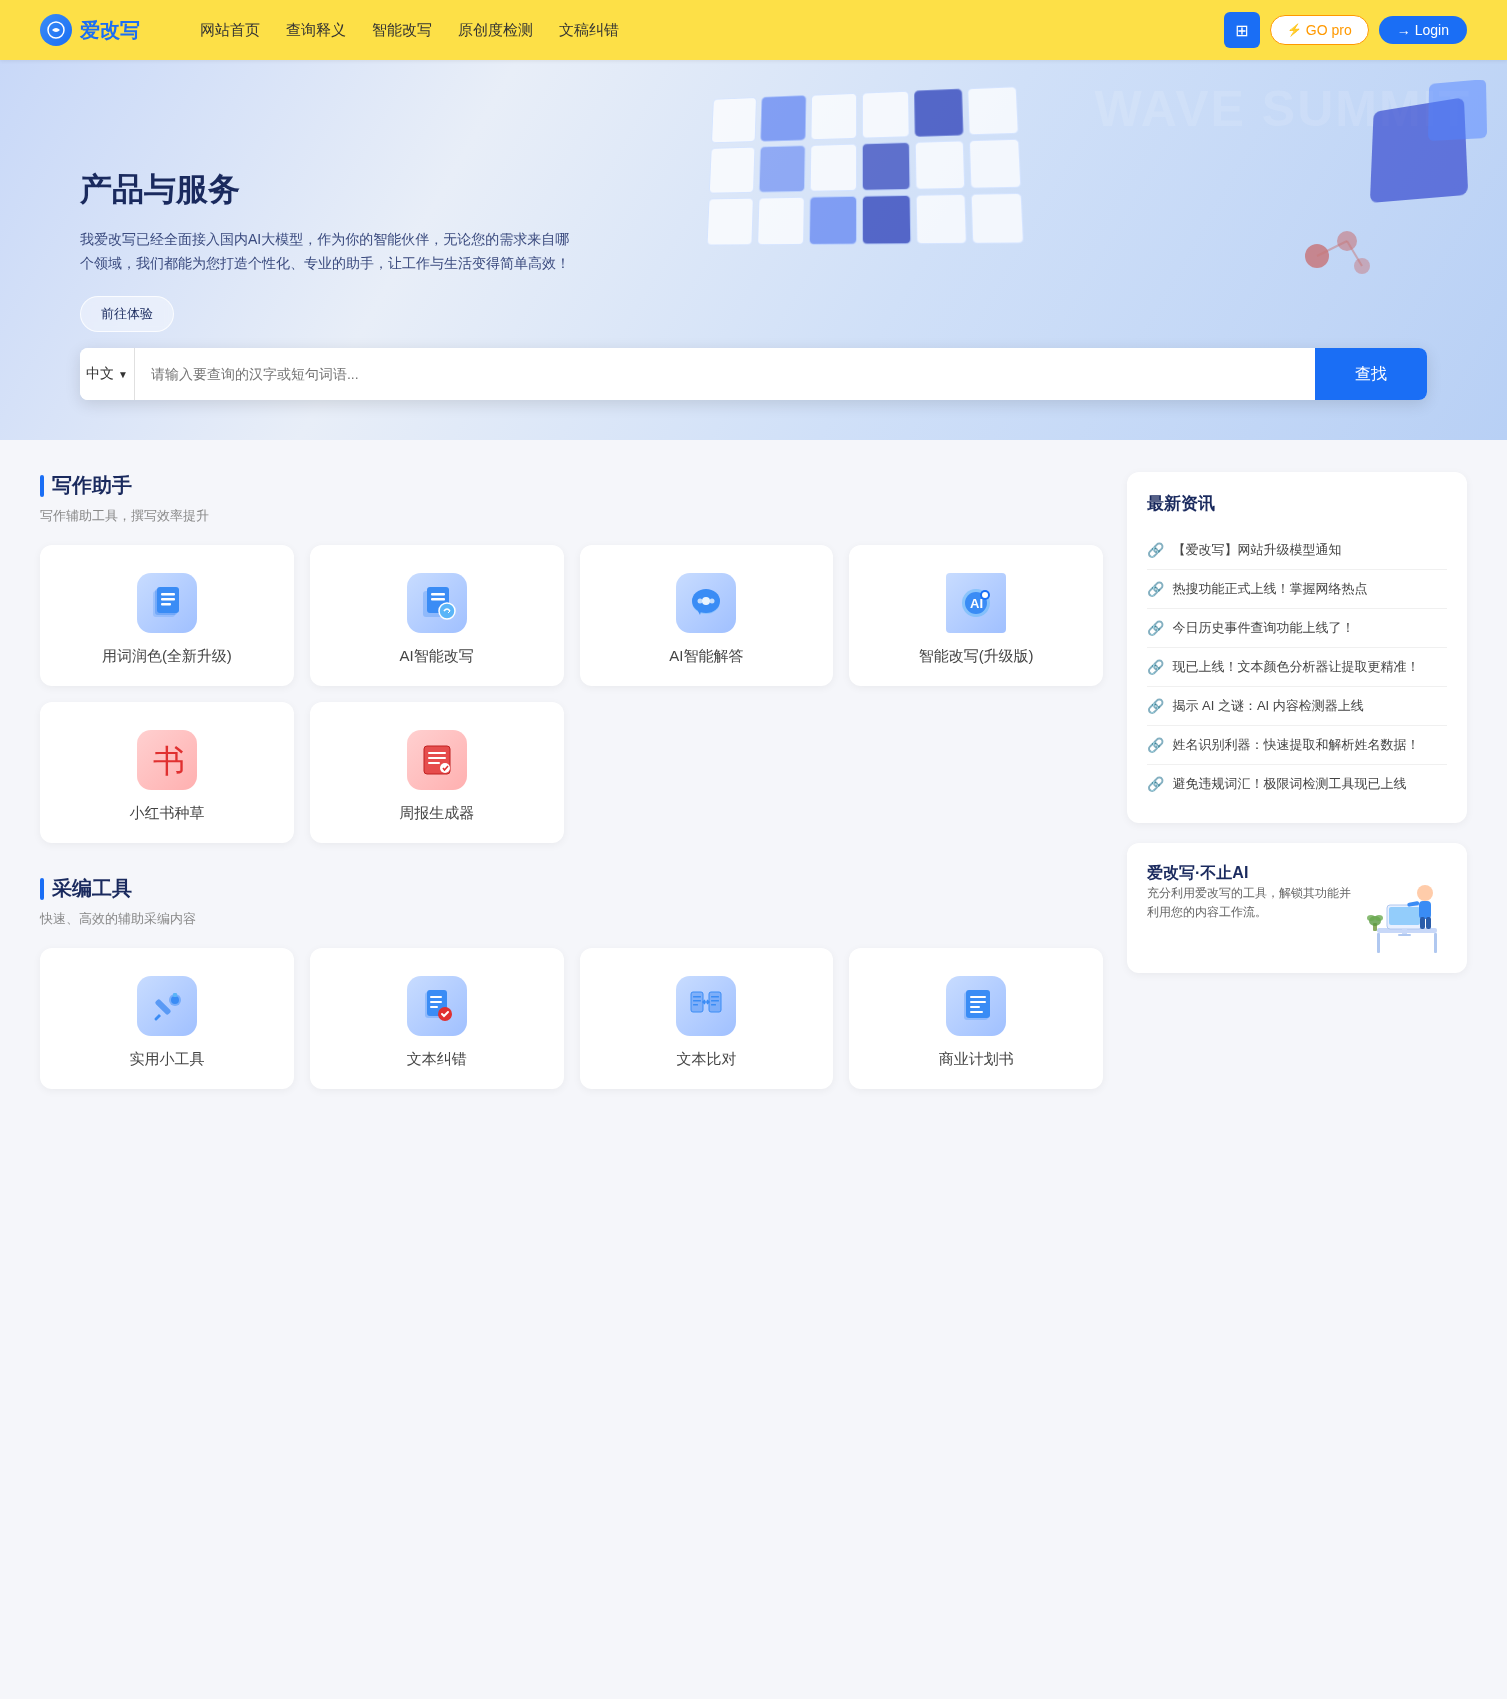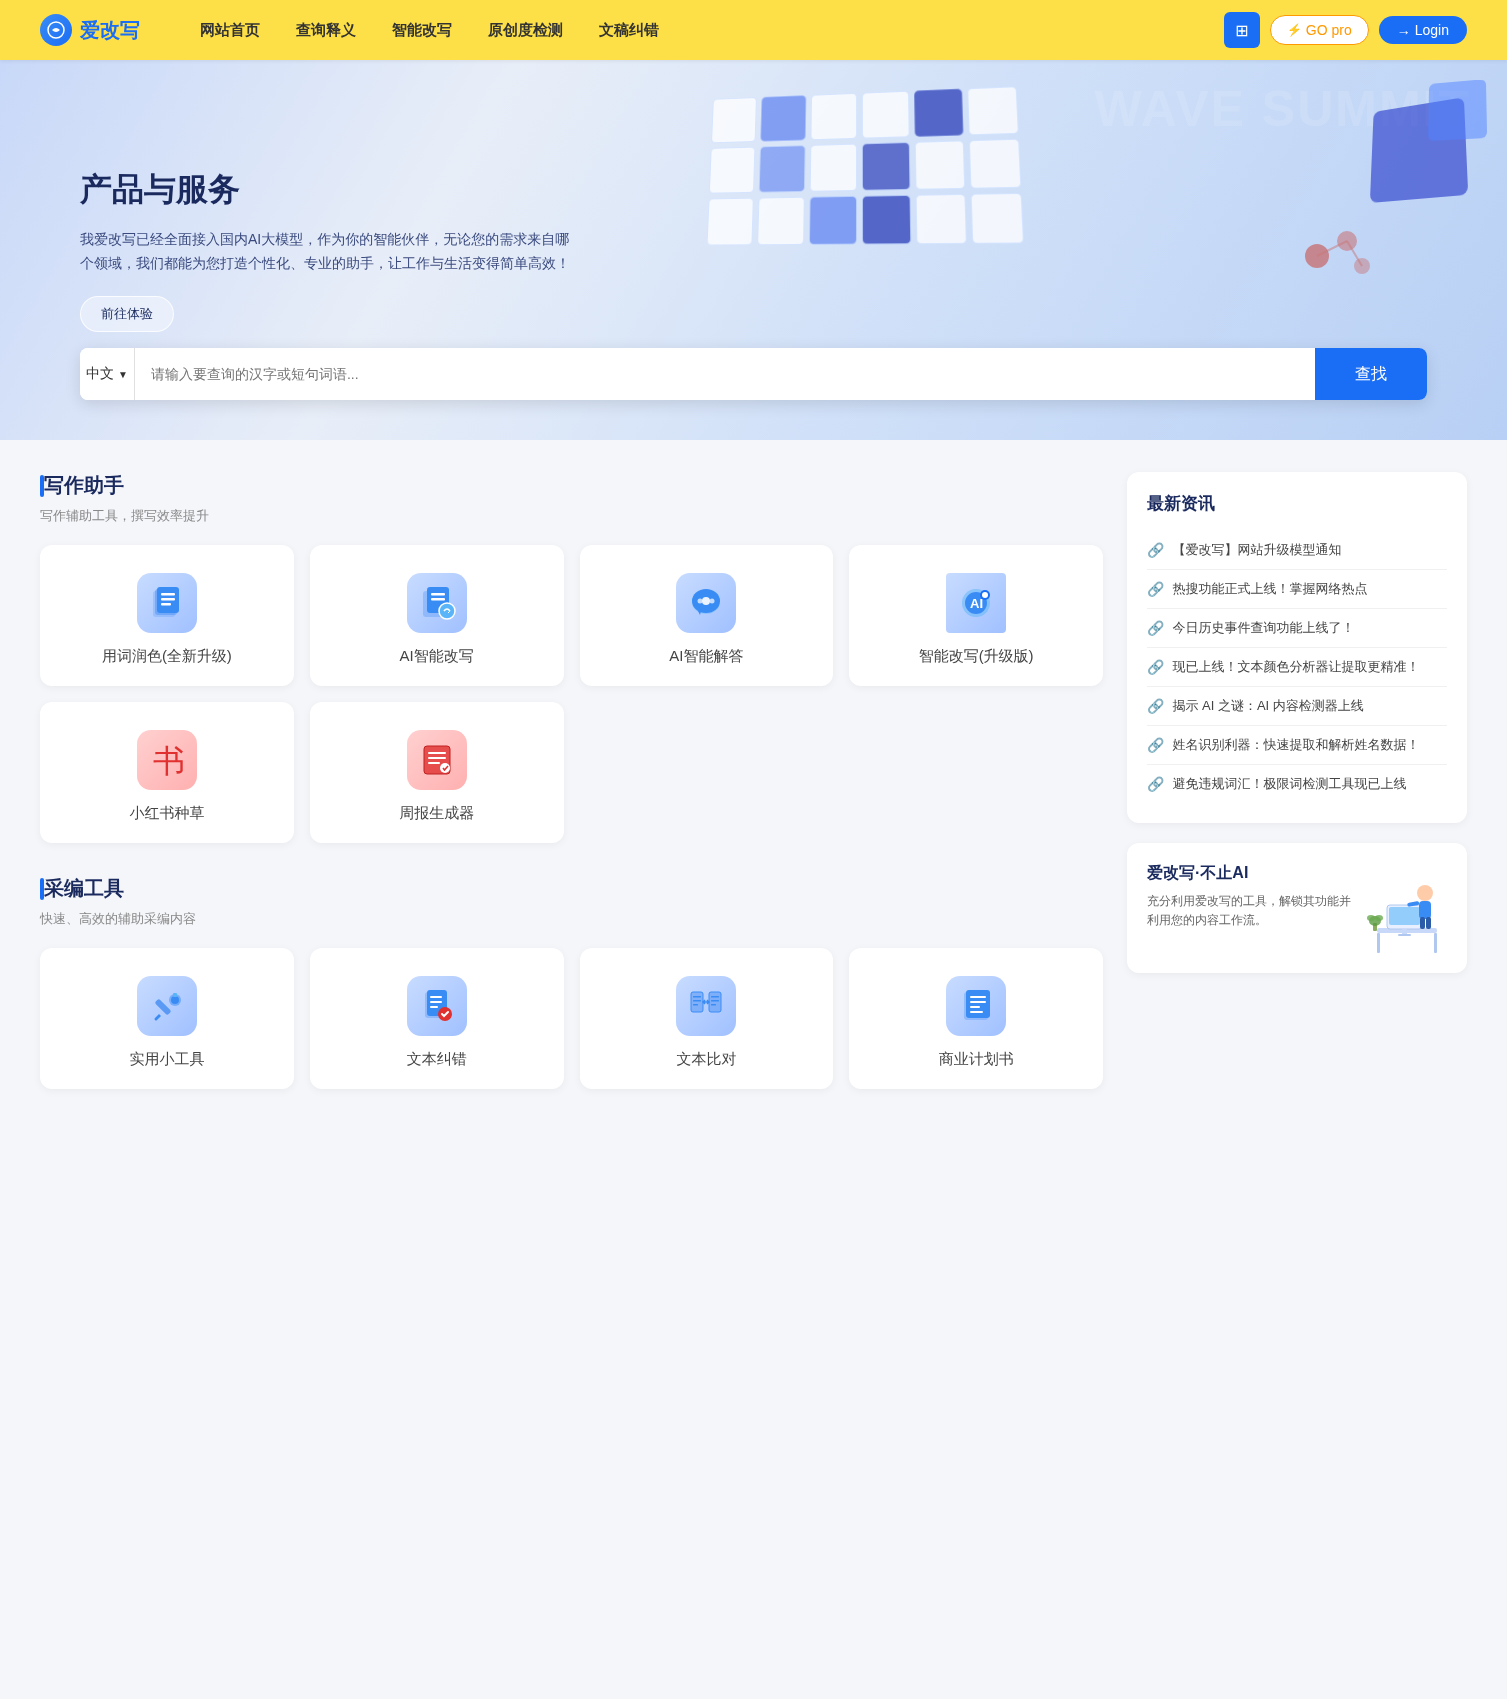--- a/index.html
+++ b/index.html
@@ -10,21 +10,21 @@
       background: #fde047;
       display: flex;
       align-items: center;
       padding: 0 40px;
       height: 60px;
       box-shadow: 0 1px 4px rgba(0,0,0,0.08);
       position: sticky; top: 0; z-index: 100;
     }
     .navbar-logo { display: flex; align-items: center; gap: 8px; font-size: 20px; font-weight: bold; color: #1a6ef5; margin-right: 60px; }
     .navbar-logo-icon { width: 32px; height: 32px; background: linear-gradient(135deg,#3a8cf5,#1a6ef5); border-radius: 50%; display: flex; align-items: center; justify-content: center; color: #fff; font-size: 14px; }
-    .navbar-menu { display: flex; gap: 36px; flex: 1; font-weight: bold; }
+    .navbar-menu { display: flex; gap: 26px; flex: 1; }
     .navbar-menu a { text-decoration: none; color: #333; font-size: 15px; cursor: pointer; }
     .navbar-actions { display: flex; gap: 10px; align-items: center; }
     .btn-grid { background: #1a6ef5; color: #fff; border: none; border-radius: 6px; width: 36px; height: 36px; cursor: pointer; display: flex; align-items: center; justify-content: center; font-size: 16px; }
     .btn-go-pro { background: #fff; border: 1.5px solid #ff9900; color: #ff9900; border-radius: 20px; padding: 6px 16px; cursor: pointer; font-size: 14px; display: flex; align-items: center; gap: 4px; }
     .btn-go-pro::before { content: '⚡'; font-size: 12px; }
     .btn-login { background: #1a6ef5; color: #fff; border: none; border-radius: 20px; padding: 6px 18px; cursor: pointer; font-size: 14px; display: flex; align-items: center; gap: 4px; }
     .btn-login::before { content: '→'; }
 
     
     .hero {
@@ -55,21 +55,21 @@
     .search-lang { display: flex; align-items: center; gap: 4px; padding: 0 6px; border-right: 1px solid #e0e0e0; font-size: 14px; color: #333; cursor: pointer; background: #fff; }
     .search-input { flex: 1; border: none; outline: none; padding: 18px 16px; font-size: 14px; color: #737373; }
     .search-btn { background: #1a6ef5; color: #fff; border: none; padding: 0 40px; font-size: 16px; cursor: pointer; }
 
     
     .main-content { display: flex; gap: 24px; padding: 32px 40px; max-width: 1507px; margin: 0 auto; }
     .left-panel { flex: 1; }
     .right-panel { width: 340px; flex-shrink: 0; }
 
     
-    .section-title { display: flex; align-items: center; font-size: 20px; font-weight: bold; color: #1a2a5e; margin-bottom: 8px; }
+    .section-title { display: flex; align-items: center; gap: 8px; font-size: 20px; font-weight: bold; color: #1a2a5e; margin-bottom: 8px; }
     .section-bar { width: 4px; height: 22px; background: #1a6ef5; border-radius: 2px; }
     .section-desc { font-size: 13px; color: #888; margin-bottom: 20px; }
 
     
     .card-grid { display: grid; grid-template-columns: repeat(4, 1fr); gap: 16px; margin-bottom: 32px; }
     .card {
       background: #fff;
       border-radius: 12px;
       padding: 28px 16px 20px;
       text-align: center;
@@ -81,21 +81,21 @@
 
     
     .news-panel { background: #fff; border-radius: 12px; padding: 20px; box-shadow: 0 2px 8px rgba(0,0,0,0.05); margin-bottom: 20px; }
     .news-title { font-size: 17px; font-weight: bold; color: #1a2a5e; margin-bottom: 16px; }
     .news-item { display: flex; align-items: center; gap: 8px; padding: 10px 0; border-bottom: 1px solid #f0f0f0; cursor: pointer; font-size: 13px; color: #444; }
     .news-item:last-child { border-bottom: none; }
     .news-link-icon { color: #aaa; font-size: 14px; flex-shrink: 0; }
 
     
     .promo-panel { background: #fff; border-radius: 12px; padding: 20px; box-shadow: 0 2px 8px rgba(0,0,0,0.05); display: flex; gap: 16px; align-items: flex-start; }
-    .promo-text h3 { font-size: 16px; font-weight: bold; color: #1a2a5e; margin-bottom: 8px; }
+    .promo-text h3 { font-size: 16px; font-weight: bold; color: #1a2a5e; }
     .promo-text p { font-size: 12px; color: #666; line-height: 1.6; }
     .promo-img { width: 80px; height: 90px; flex-shrink: 0; }
 
     .card-icon-bg {
       width: 60px; height: 60px; border-radius: 14px;
       display: flex; align-items: center; justify-content: center;
       color: #fff; font-size: 28px;
       margin: 0 auto 14px;
     }
 

